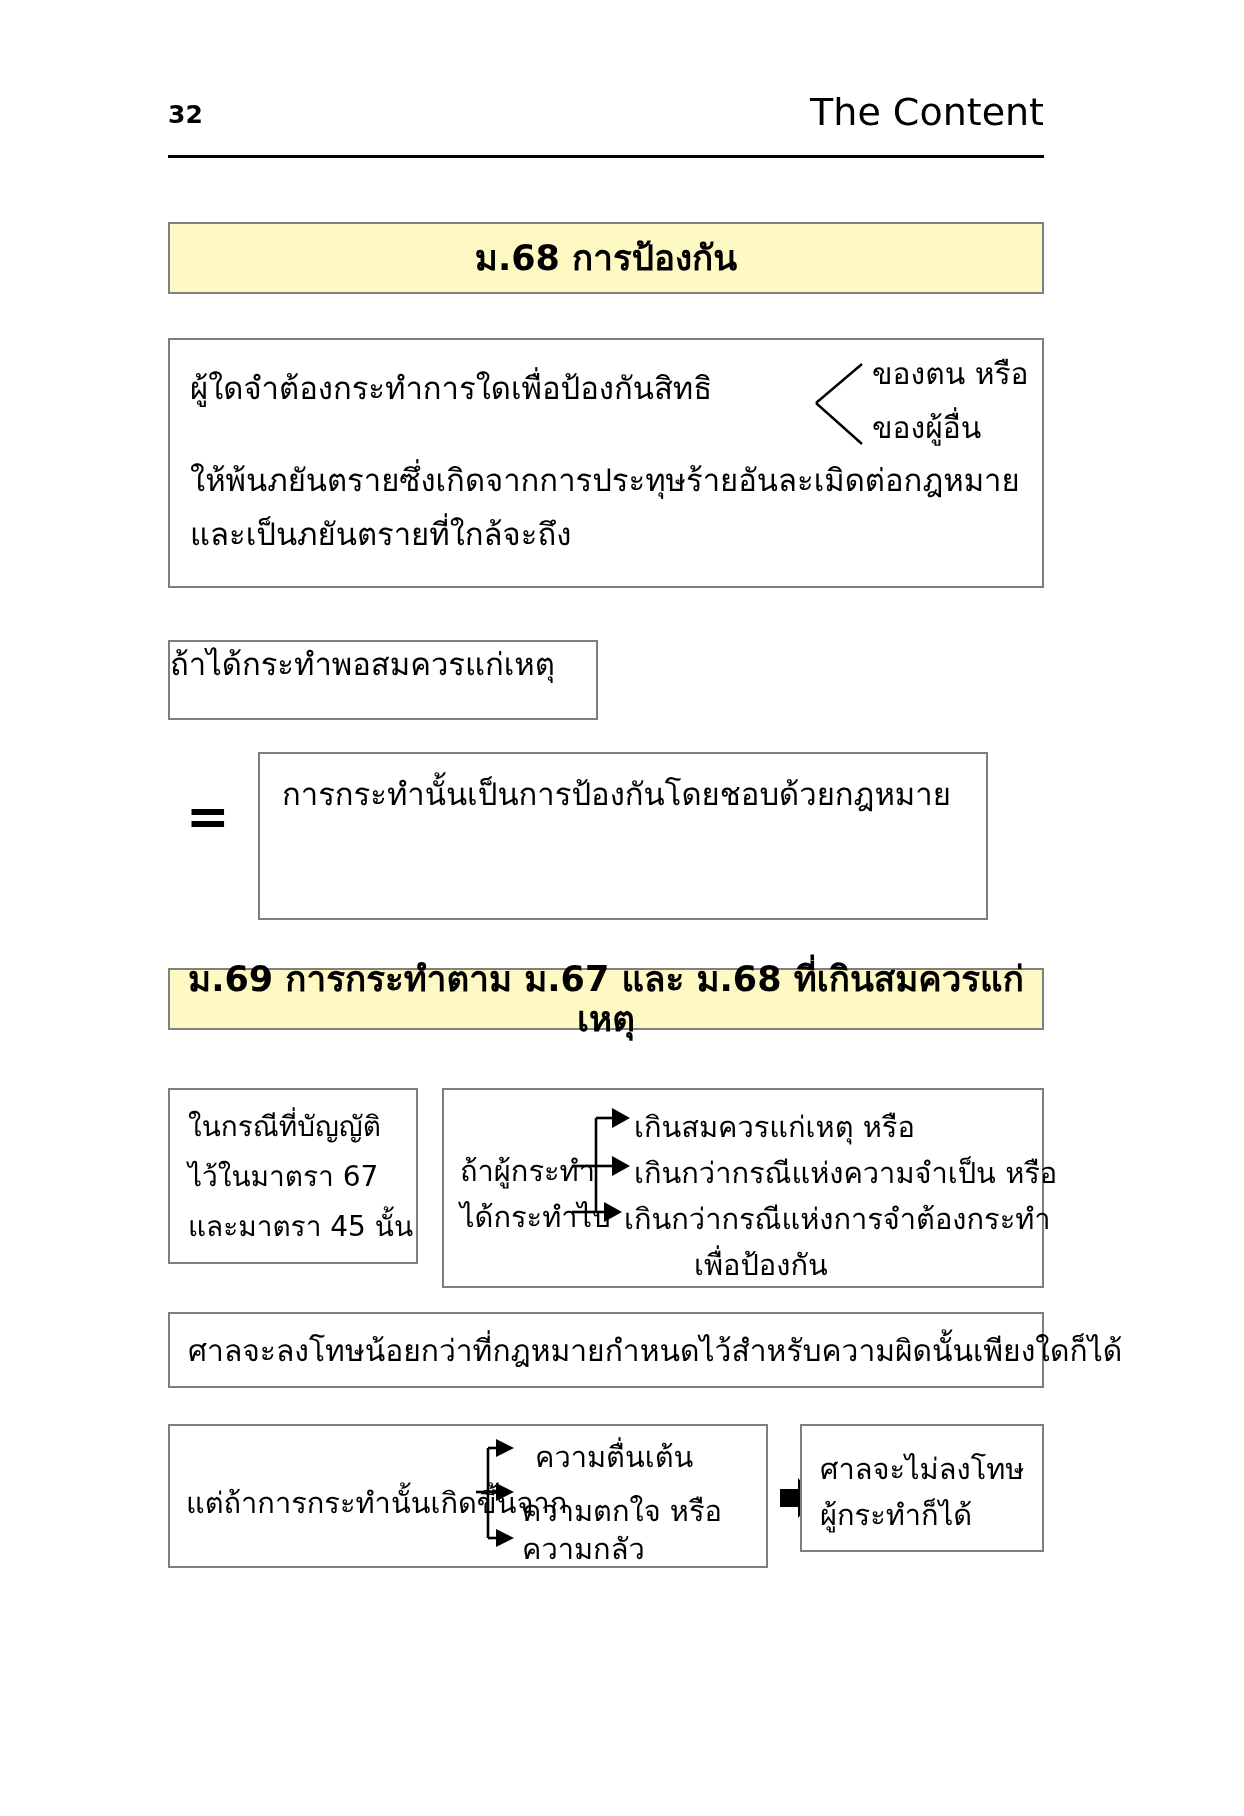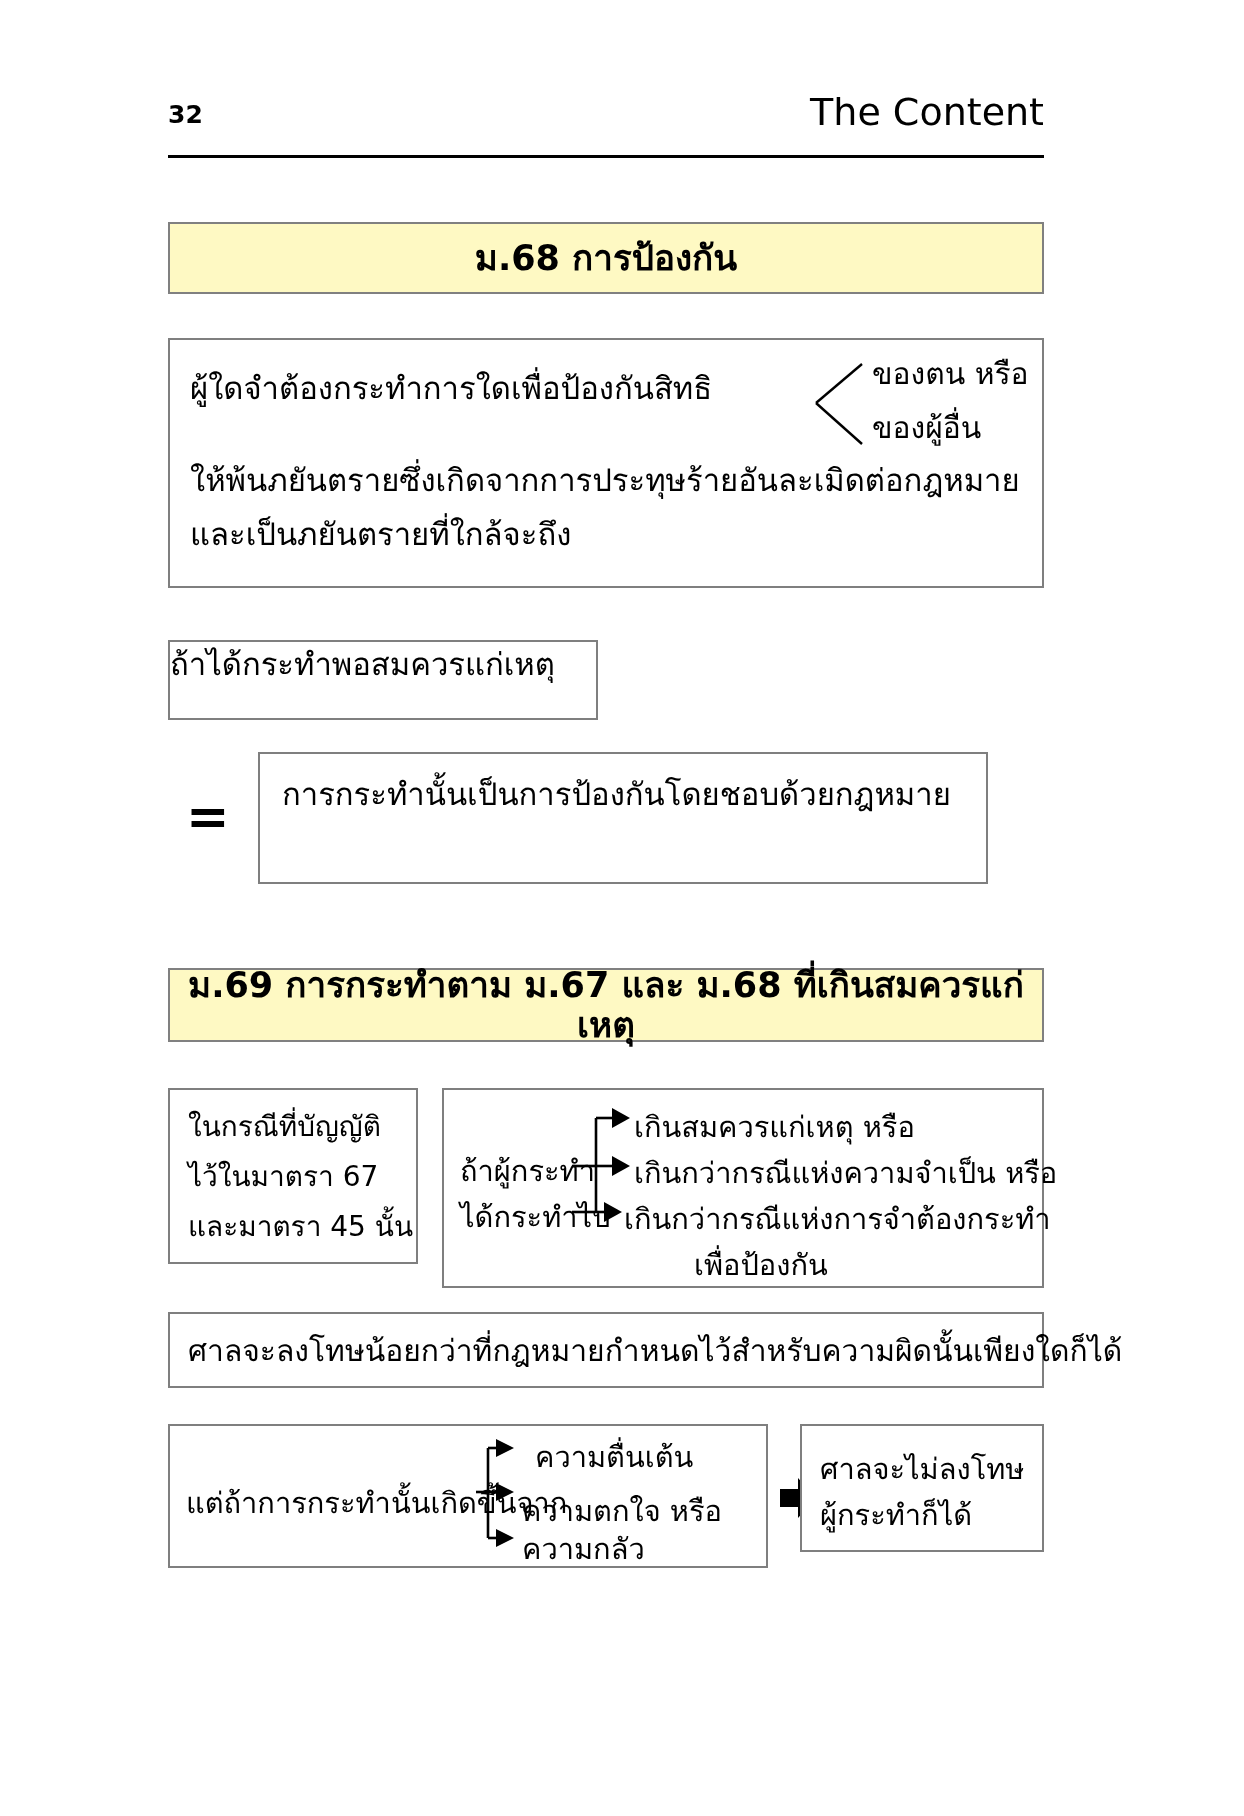--- a/index.html
+++ b/index.html
@@ -156,31 +156,31 @@
     top: 790px;
     font-size: 52px;
     font-weight: 700;
     line-height: 1;
   }
 
   #box-68-result {
     left: 258px;
     top: 752px;
     width: 730px;
-    height: 132px;
+    height: 168px;
   }
   #box-68-result .r1 { position: absolute; left: 22px; top: 18px; }
   #box-68-result .r2 { position: absolute; left: 22px; top: 68px; }
 
   
   #bar-69 {
     left: 168px;
     top: 968px;
     width: 876px;
-    height: 74px;
+    height: 62px;
   }
 
   #box-69-left {
     left: 168px;
     top: 1088px;
     width: 250px;
     height: 176px;
   }
   #box-69-left .l1 { position: absolute; left: 18px; top: 16px; }
   #box-69-left .l2 { position: absolute; left: 18px; top: 66px; }

